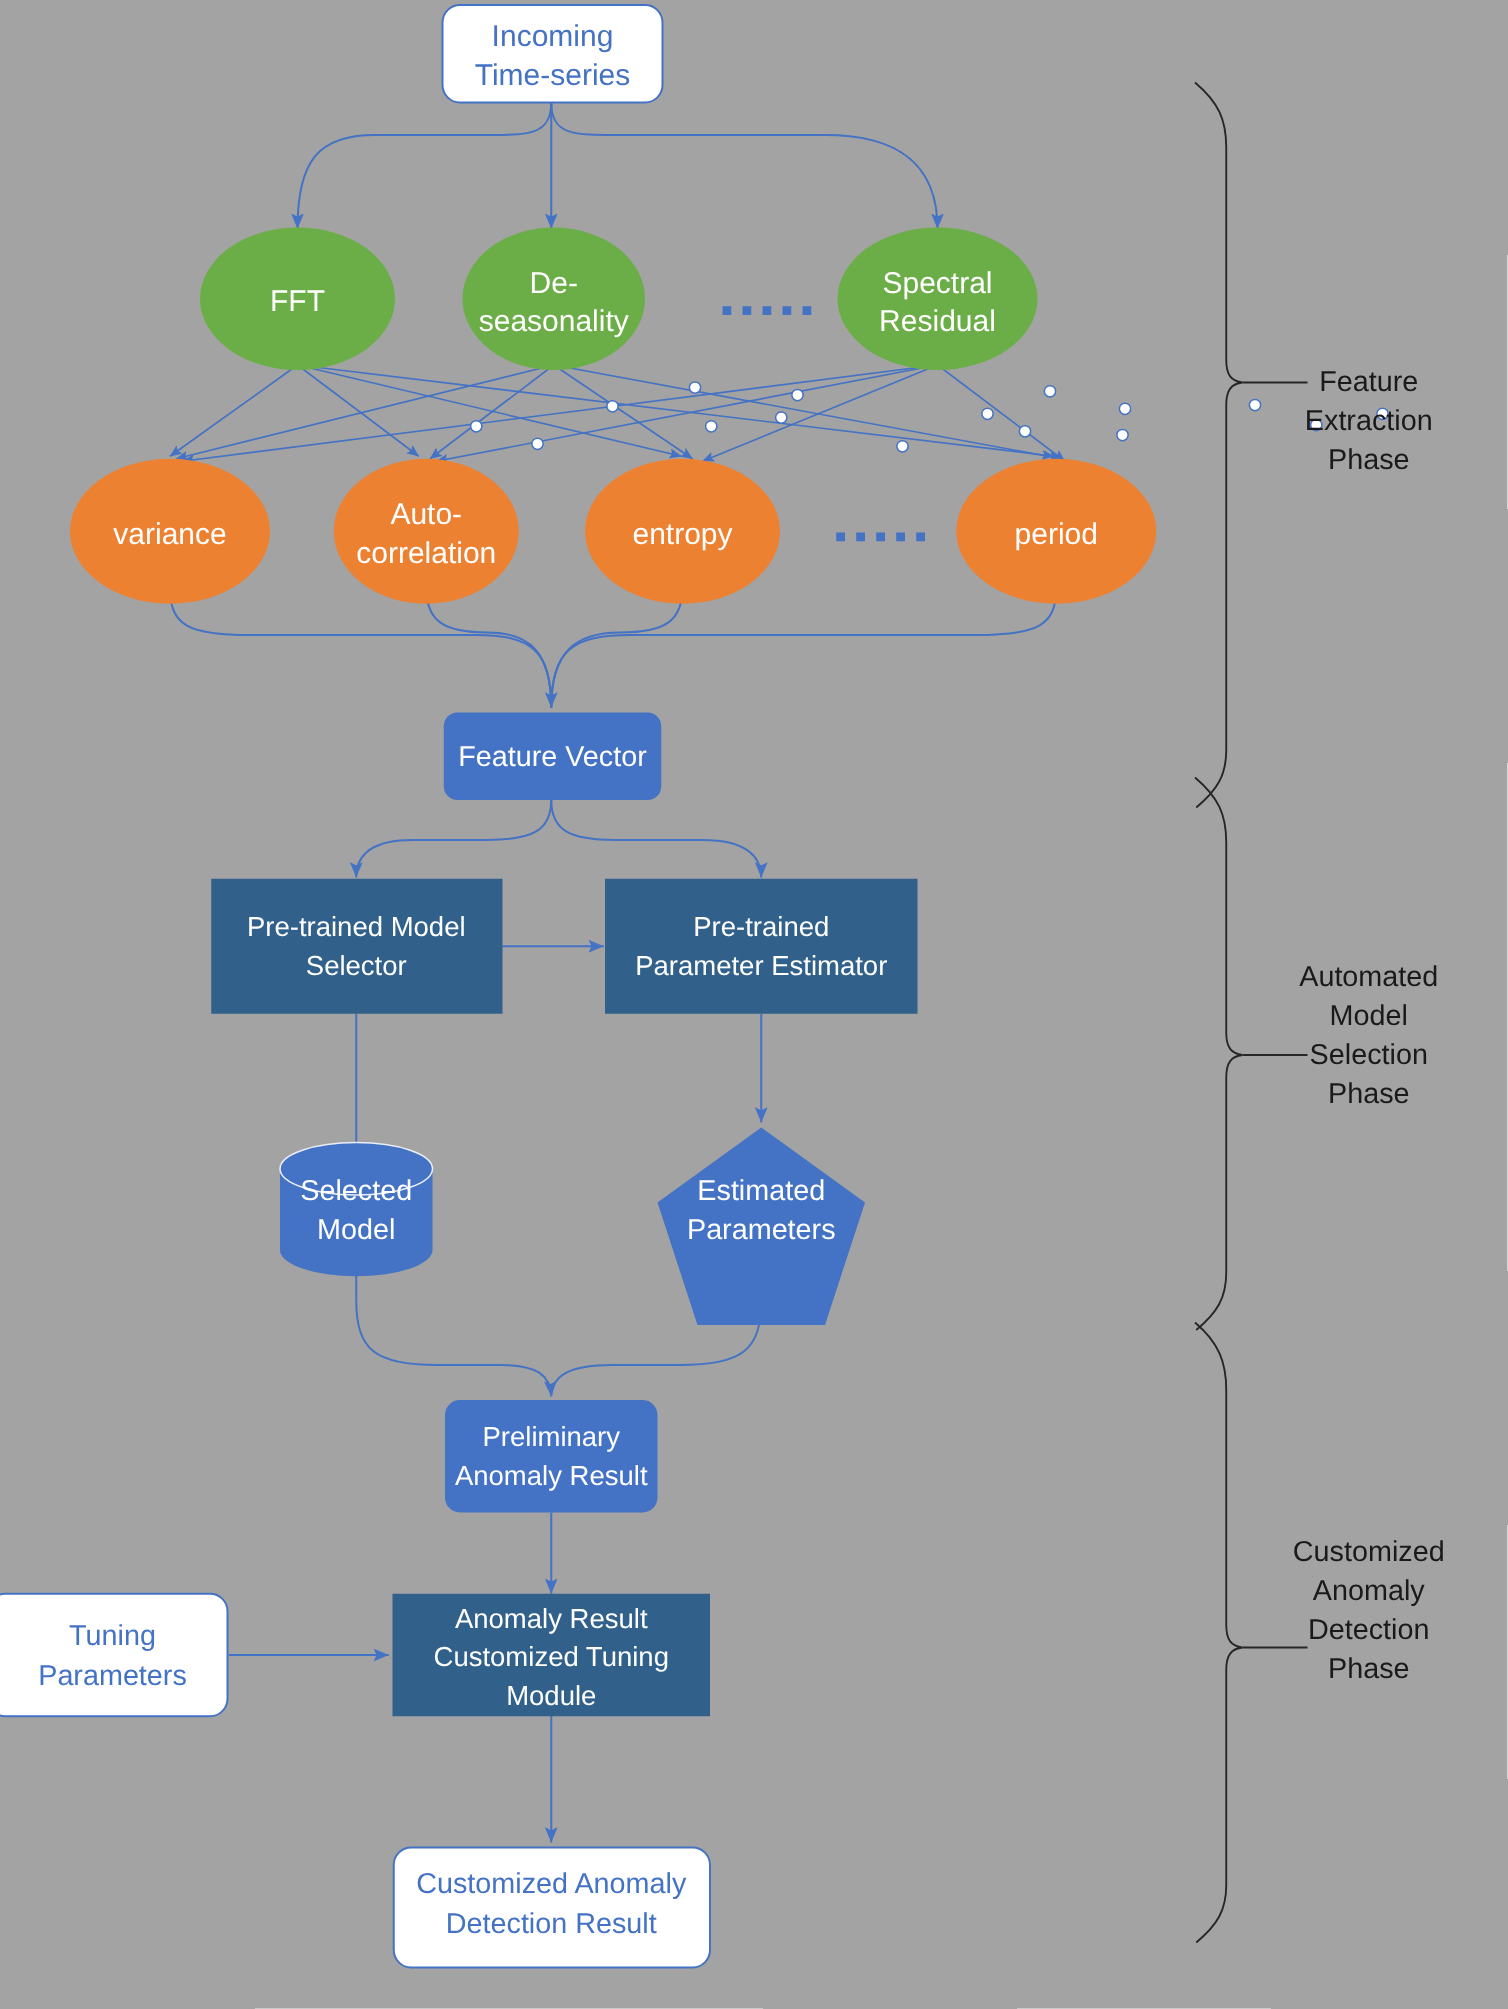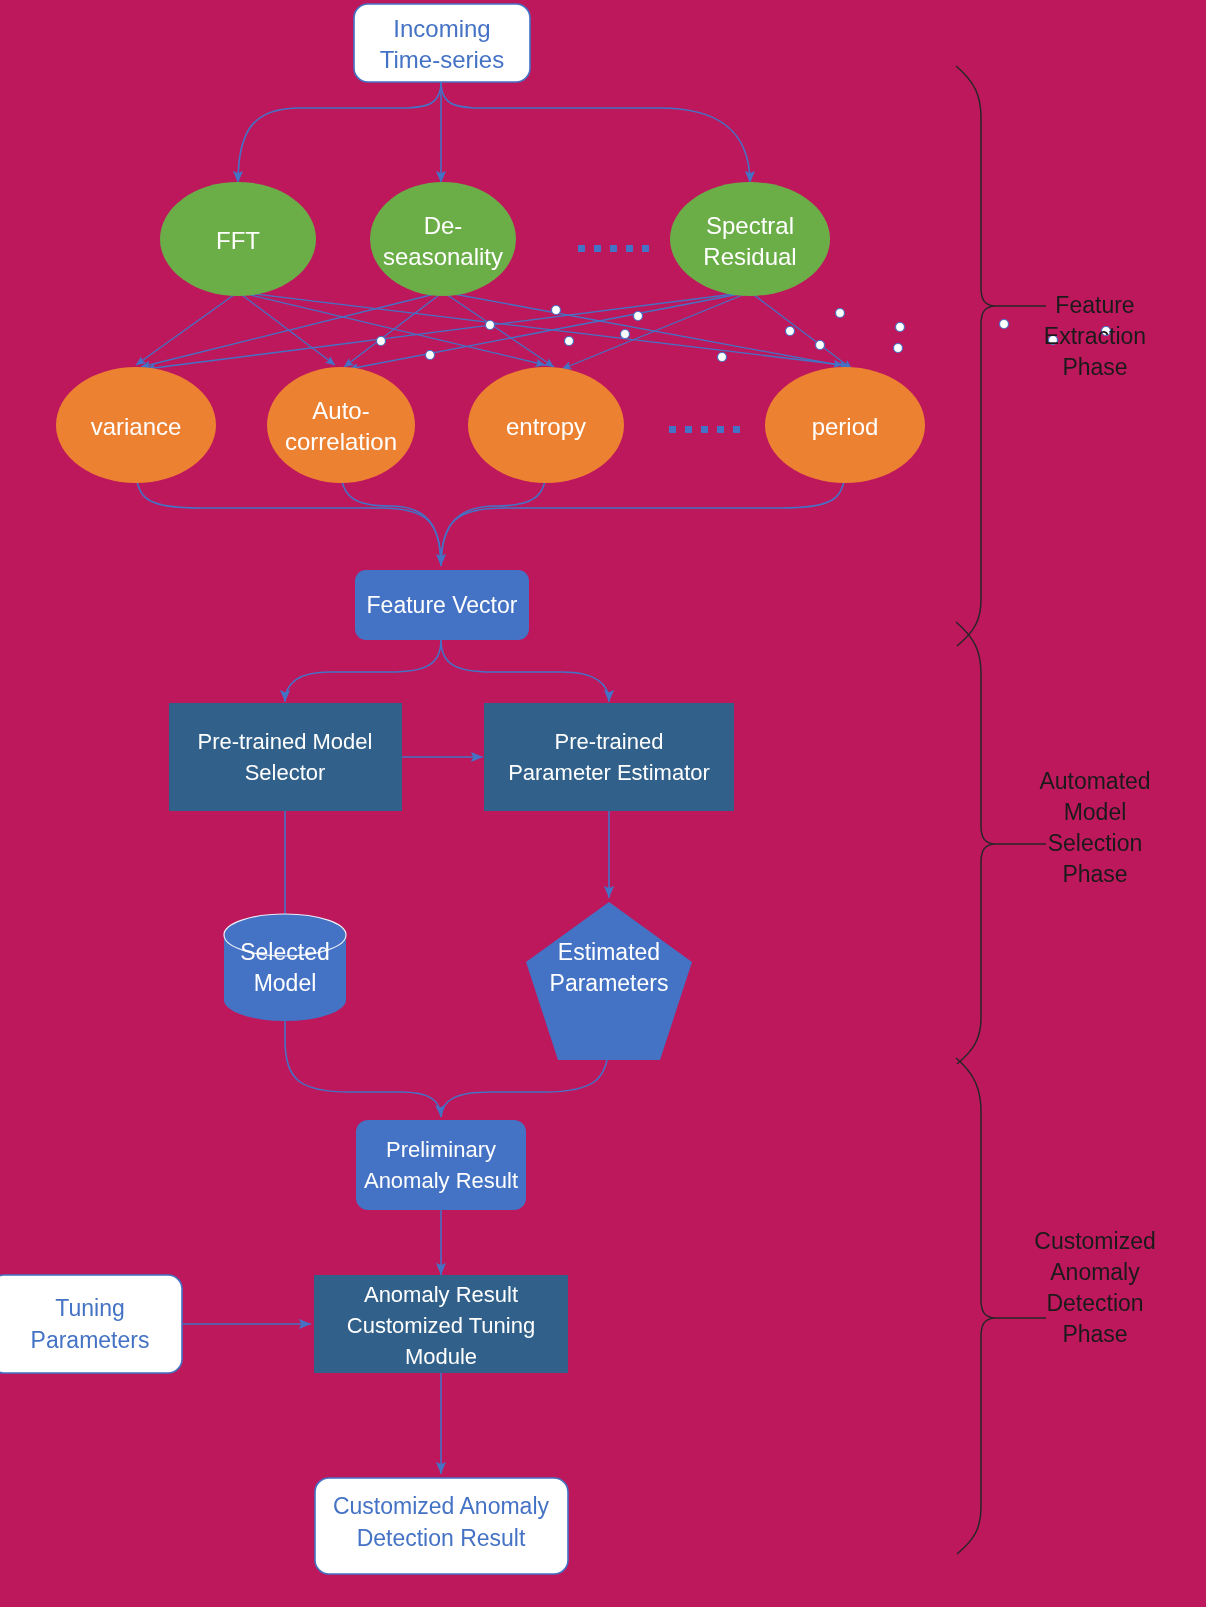--- a/index.html
+++ b/index.html
@@ -1,17 +1,17 @@
 <!DOCTYPE html>
 <html><head>
 <meta charset="utf-8">
 <style>
   html,body{margin:0;padding:0;background:#ffffff;}
   body{font-family:"Liberation Sans", sans-serif;}
-  #page{position:relative;width:1206px;height:1607px;background:#be185d;overflow:hidden;}
+  #page{position:relative;width:1206px;height:1607px;background:#a3a3a3;overflow:hidden;}
   svg#diagram{position:absolute;left:0;top:0;width:1206px;height:1607px;}
   .nodeText{font-family:"Liberation Sans", sans-serif;text-anchor:middle;}
   .tWhite{fill:#ffffff;}
   .tBlue{fill:#4472C4;}
   .tBlack{fill:#1a1a1a;}
   .f24{font-size:24px;}
   .f23{font-size:23px;}
   .f22{font-size:22px;}
   .edge{fill:none;stroke:#4472C4;stroke-width:1.6;}
   .edgeThin{fill:none;stroke:#4472C4;stroke-width:1.3;}

